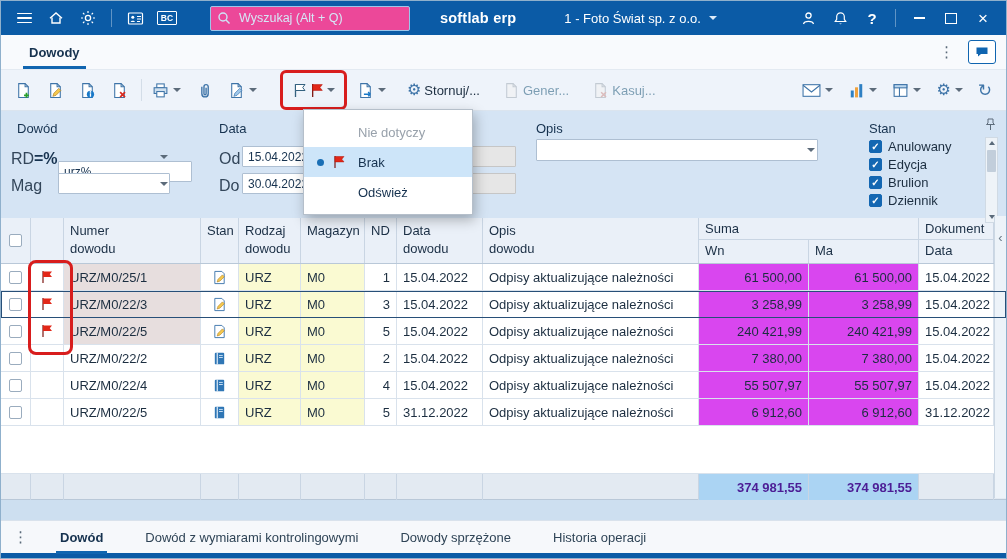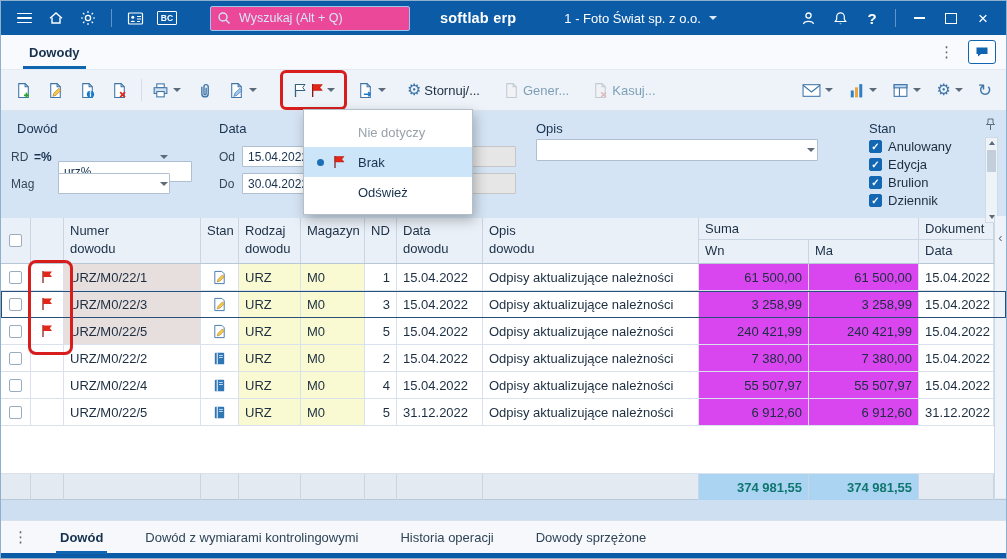--- a/index.html
+++ b/index.html
@@ -50,21 +50,21 @@
             box-shadow:2px 5px 12px rgba(0,0,0,.28);z-index:50;padding:7px 0;}
   .fm-item{height:30px;display:flex;align-items:center;padding-left:54px;position:relative;cursor:pointer;color:#16324f;}
   .fm-item.disabled{color:#98a1ab;cursor:default;}
   .fm-item.selected{background:#cde5f9;}
   .fm-bullet{position:absolute;left:13px;width:7px;height:7px;border-radius:50%;background:#1a6fb5;}
   .fm-flag{position:absolute;left:29px;top:8px;}
 
   
   .filter{position:relative;height:107px;background:#d5e4f4;}
   .flabel{position:absolute;font-size:13px;color:#16324f;}
-  .fsmall{position:absolute;font-size:12px;color:#33465a;}
+  .fsmall{position:absolute;font-size:16px;color:#33465a;}
   .finput{position:absolute;box-sizing:border-box;height:21px;background:#fff;border:1px solid #aebfd2;border-radius:1px;
           font:12px "Liberation Sans",sans-serif;color:#16324f;padding:0 16px 0 5px;outline:none;}
   .finput.noarrow{padding-right:5px;}
   .finput:disabled{background:#e6e6e6;border-color:#c6c6c6;}
   .combo-caret{position:absolute;pointer-events:none;}
   .cb-row{position:absolute;display:flex;align-items:center;gap:6px;cursor:pointer;}
   .cb{width:13px;height:13px;border:1px solid #9aacbe;background:#fff;border-radius:2px;box-sizing:border-box;
       display:flex;align-items:center;justify-content:center;}
   .cb.checked{background:#1467b2;border-color:#1467b2;}
   .cb.checked::after{content:"✓";color:#fff;font-size:10px;font-weight:bold;line-height:1;}
@@ -92,21 +92,21 @@
   .cell.num{justify-content:flex-end;}
   .cell.yellow{background:#fafad2;}
   .cell.amount{background:#d946ef;justify-content:flex-end;}
   .cell.marked{background:#e7dede;}
   .trow.selected::after{content:"";position:absolute;inset:0;border:1.5px solid #274f78;pointer-events:none;z-index:3;}
   .ann-rows{left:27px;top:-4px;width:39px;height:89px;border-radius:8px;z-index:5;}
   .gfill{height:48px;background:#fff;border-bottom:1px solid #d9e2ec;box-sizing:border-box;}
   .gsum{display:flex;height:26px;background:#e3eaf2;border-bottom:1px solid #b9c8d8;box-sizing:border-box;}
   .sc{box-sizing:border-box;border-right:1px solid #c9d5e3;height:26px;display:flex;align-items:center;padding:0 6px;
       font-size:13px;overflow:hidden;white-space:nowrap;}
-  .sc.amount{background:#abd4f3;font-weight:bold;justify-content:flex-end;color:#0f766e;}
+  .sc.amount{background:#abd4f3;font-weight:bold;justify-content:flex-end;color:#4c1d95;}
   .rightstrip{position:absolute;right:0;top:215px;width:12px;height:282px;background:#edf3f9;border-left:1px solid #ccd8e4;
               box-sizing:border-box;display:flex;justify-content:center;}
   .rightstrip .chev{color:#6b7a88;font-size:13px;margin-top:14px;cursor:pointer;}
 
   
   .gapband{height:20px;}
   .btabs{height:33px;background:#f6f8fb;border-top:1px solid #d9e2ec;display:flex;align-items:center;padding:0 8px;box-sizing:border-box;}
   .btab{position:relative;height:33px;display:flex;align-items:center;padding:0 14px;color:#2f4456;cursor:pointer;white-space:nowrap;}
   .btab.active{font-weight:bold;color:#16324f;}
   .btab.active::after{content:"";position:absolute;left:10px;right:10px;bottom:0;height:3px;background:#1065b0;}
@@ -449,21 +449,21 @@
     <div class="trow">
       <div class="cell center w-sel">
           <span class="cb"></span>
         </div>
       <div class="cell center w-flag">
           <svg width="13" height="14" viewBox="0 0 12 14">
             <path d="M1.5 1v12" stroke="#7c1510" stroke-width="1.2"></path>
             <path d="M1.5 1.5h9l-2.2 2.7 2.2 2.7h-9z" fill="#e22718"></path>
           </svg>
         </div>
-      <div class="cell marked w-numer">URZ/M0/22/1</div>
+      <div class="cell marked w-numer">URZ/M0/25/1</div>
       <div class="cell center w-stan">
           <svg width="15" height="15" viewBox="0 0 16 16">
             <path d="M3 1.5h7.5L13 4v10.5H3z" fill="#fff" stroke="#3f76ad"></path>
             <path d="M5.5 12.8l1-3 4.6-4.6 2 2-4.6 4.6z" fill="#f6c84c" stroke="#a8791c" stroke-width=".6"></path>
           </svg>
         </div>
       <div class="cell yellow w-rodzaj">URZ</div>
       <div class="cell yellow w-mag">M0</div>
       <div class="cell num w-nd">1</div>
       <div class="cell w-data">15.04.2022</div>
@@ -625,21 +625,21 @@
 
   <div class="btabs">
     <span class="kebab" style="margin-right:14px;">⋮</span>
     <div class="btab active">
       <span>Dowód</span>
     </div>
     <div class="btab" style="margin-left:14px;">
       <span>Dowód z wymiarami kontrolingowymi</span>
     </div>
     <div class="btab" style="margin-left:14px;">
+      <span>Dowody sprzężone</span>
+    </div>
+    <div class="btab" style="margin-left:14px;">
       <span>Historia operacji</span>
-    </div>
-    <div class="btab" style="margin-left:14px;">
-      <span>Dowody sprzężone</span>
     </div>
   </div>
 
   <div class="bstrip"></div>
 </div>
 
 </body></html>

